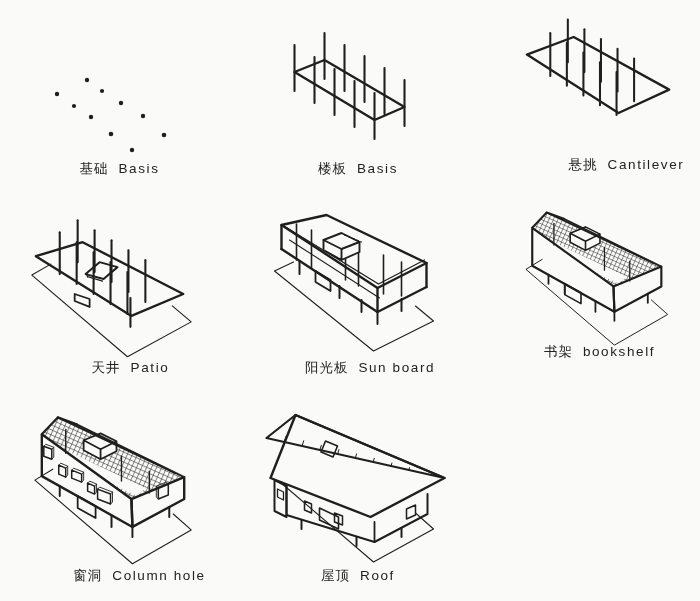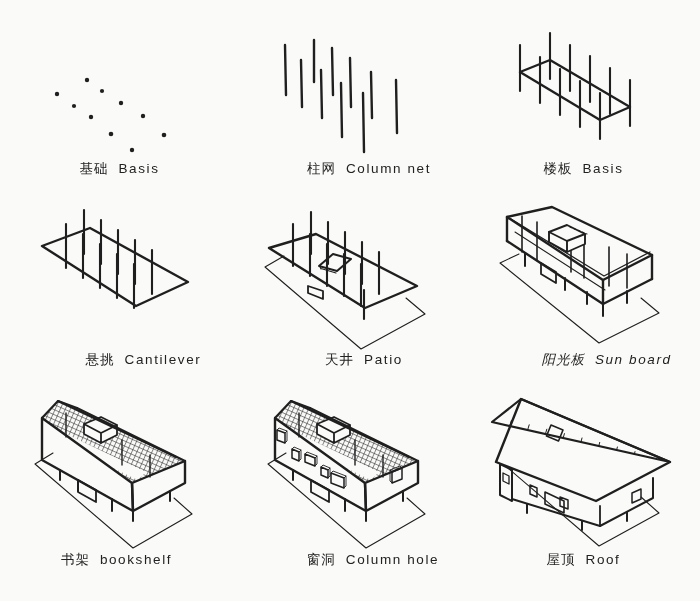--- a/index.html
+++ b/index.html
@@ -7,37 +7,38 @@
   body{
     width:700px;height:601px;background:var(--bg);
     font-family:"Liberation Sans","DejaVu Sans",sans-serif;
     color:var(--ink);overflow:hidden;
   }
   .sheet{
     width:700px;height:601px;
     display:grid;
     grid-template-columns:233px 234px 233px;
     grid-template-rows:190px 195px 216px;
+    gap:8px;
   }
   .cell{position:relative;}
   .cell svg{display:block;width:100%;height:100%;color:var(--ink);}
   .caption{
     position:absolute;left:50%;transform:translateX(-50%);
     white-space:nowrap;font-size:13.5px;color:#222;
     letter-spacing:1.6px;
   }
   .caption .cn{letter-spacing:1px;margin-right:10px;}
   .r1 .caption{bottom:12px;}
   .r2 .caption{bottom:16px;text-align:center;}
   .r3 .caption{bottom:32px;}
   .c1 .caption{margin-left:3px;}
   .c2 .caption{margin-left:19px;}
   .c4 .caption{margin-left:27px;}
   .c5 .caption{margin-left:14px;}
-  .c6 .caption{margin-left:23px;font-style:italic;}
+  .c6 .caption{margin-left:12px;}
   .c7 .caption{}
   .c8 .caption{margin-left:23px;}
   .stroke{stroke:currentColor;fill:none;stroke-linecap:round;stroke-linejoin:round;}
   .thin{stroke-width:1.1;}
 </style>
 </head>
 <body>
 
 <div class="sheet">
 
@@ -52,37 +53,20 @@
         <circle cx="87" cy="80" r="2.2"></circle>
           <circle cx="102" cy="91" r="2.1"></circle>
         <circle cx="121" cy="103" r="2.2"></circle>
           <circle cx="143" cy="116" r="2.2"></circle>
         <circle cx="164" cy="135" r="2.3"></circle>
       </g>
     </svg>
     <figcaption class="caption"><span class="cn">基础</span><span class="en">Basis</span></figcaption>
   </figure>
 
-  <figure class="cell r1 c2" style="margin:0">
-    <svg viewBox="0 0 234 190">
-      <g class="stroke" stroke-width="2.4">
-        <path d="M52,45 L53,95"></path>
-          <path d="M68,60 L69,107"></path>
-        <path d="M81,40 L81,82"></path>
-          <path d="M88,70 L89,118"></path>
-        <path d="M99,48 L100,95"></path>
-          <path d="M108,83 L109,137"></path>
-        <path d="M117,58 L118,107"></path>
-          <path d="M130,93 L131,152"></path>
-        <path d="M138,72 L139,118"></path>
-          <path d="M163,80 L164,133"></path>
-      </g>
-    </svg>
-    <figcaption class="caption"><span class="cn">柱网</span><span class="en">Column net</span></figcaption>
-  </figure>
 
   <figure class="cell r1 c3" style="margin:0">
     <svg viewBox="0 0 233 190">
       <g class="stroke" stroke-width="2.1">
         <path d="M83,33 L83,79"></path>
           <path d="M103,45 L103,91"></path>
           <path d="M123,56 L123,102"></path>
         <path d="M143,68 L143,114"></path>
           <path d="M163,80 L163,126"></path>
         <path d="M53,45 L53,91"></path>

